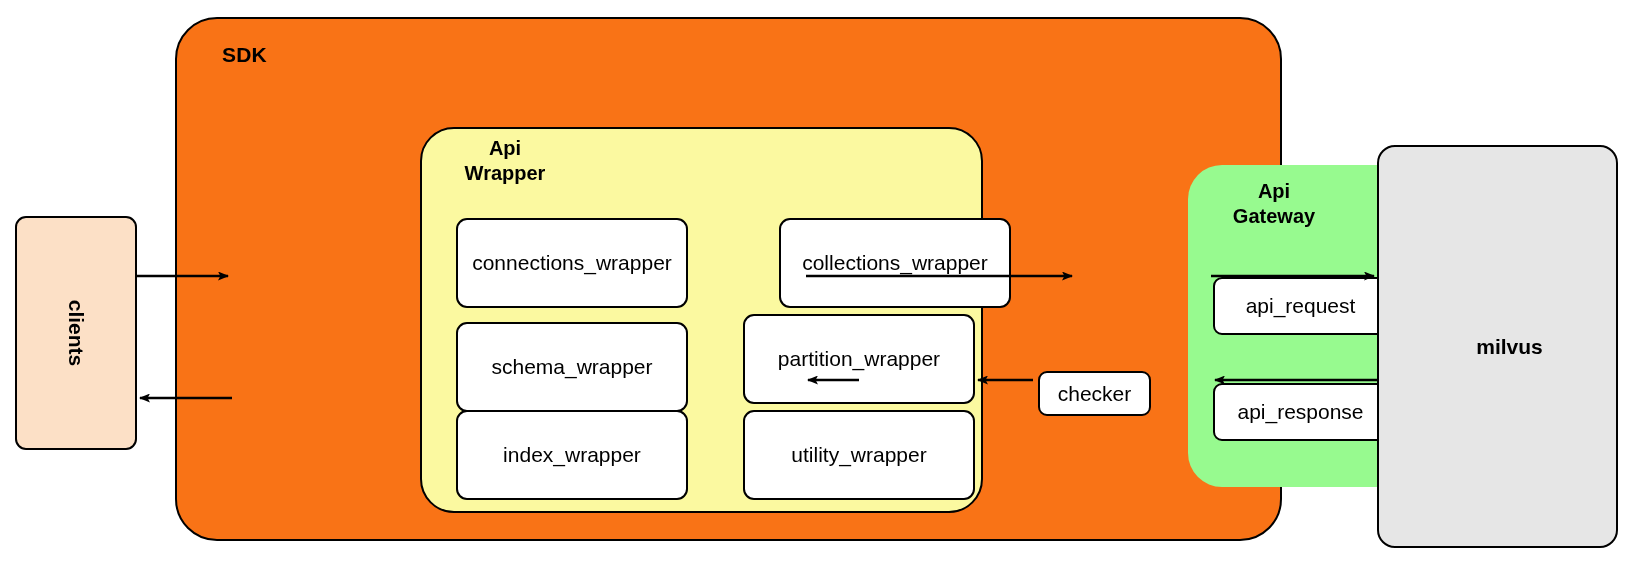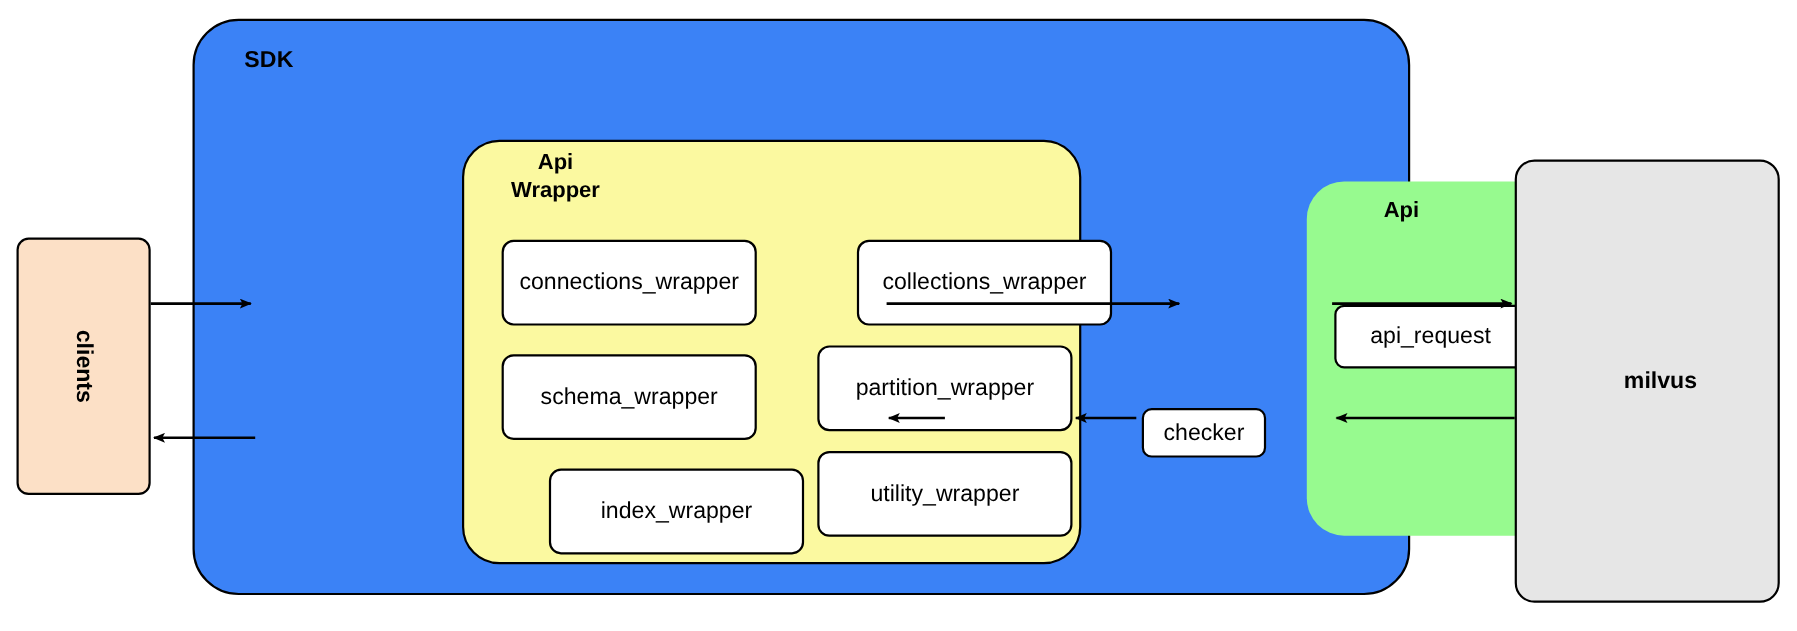--- a/index.html
+++ b/index.html
@@ -26,21 +26,21 @@
     justify-content: center;
     text-align: center;
   }
 
   
   #sdk-container {
     left: 175px;
     top: 17px;
     width: 1107px;
     height: 524px;
-    background: #3b82f6;
+    background: #f97316;
     border-radius: 42px;
     display: block;
   }
   #sdk-label {
     position: absolute;
     left: 45px;
     top: 24px;
     font-size: 21px;
     font-weight: bold;
     color: #000000;
@@ -86,21 +86,21 @@
     font-size: 20px;
     font-weight: bold;
     line-height: 1.24;
     color: #000000;
     text-align: center;
   }
 
   
   .wrapper-box {
     width: 232px;
-    height: 78px;
+    height: 90px;
     background: #ffffff;
     border-radius: 11px;
     font-size: 21px;
     color: #000000;
   }
   .gateway-box {
     width: 175px;
     height: 58px;
     background: #ffffff;
     border-radius: 9px;
@@ -168,31 +168,33 @@
     <div class="node" id="api-wrapper-container">
       <div id="api-wrapper-label">
         <div>Api</div>
         <div>Wrapper</div>
       </div>
 
       <div class="node wrapper-box" style="left:34px;  top:89px;">connections_wrapper</div>
       <div class="node wrapper-box" style="left:321px; top:89px;margin-left:36px;">collections_wrapper</div>
       <div class="node wrapper-box" style="left:34px;  top:193px;">schema_wrapper</div>
       <div class="node wrapper-box" style="left:321px; top:185px;">partition_wrapper</div>
-      <div class="node wrapper-box" style="left:34px;  top:297px;margin-left:43px;">index_wrapper</div>
+      <div class="node wrapper-box" style="left:34px;  top:281px;">index_wrapper</div>
       <div class="node wrapper-box" style="left:321px; top:281px;">utility_wrapper</div>
     </div>
 
     <div class="node" id="checker-node">checker</div>
 
     <div class="node" id="api-gateway-container">
       <div id="api-gateway-label">
         <div>Api</div>
+        <div>Gateway</div>
       </div>
       <div class="node gateway-box" style="left:25px; top:112px;">api_request</div>
+      <div class="node gateway-box" style="left:25px; top:218px;">api_response</div>
     </div>
   </div>
 
   <div class="node" id="milvus-node">milvus</div>
 
   <svg id="connectors" viewBox="0 0 1634 574">
     <defs>
       <marker id="arrow-r" markerWidth="11" markerHeight="9" refX="10" refY="4.5" orient="auto" markerUnits="userSpaceOnUse">
         <path d="M0,0 L11,4.5 L0,9 L2.4,4.5 Z" fill="#000000"></path>
       </marker>

